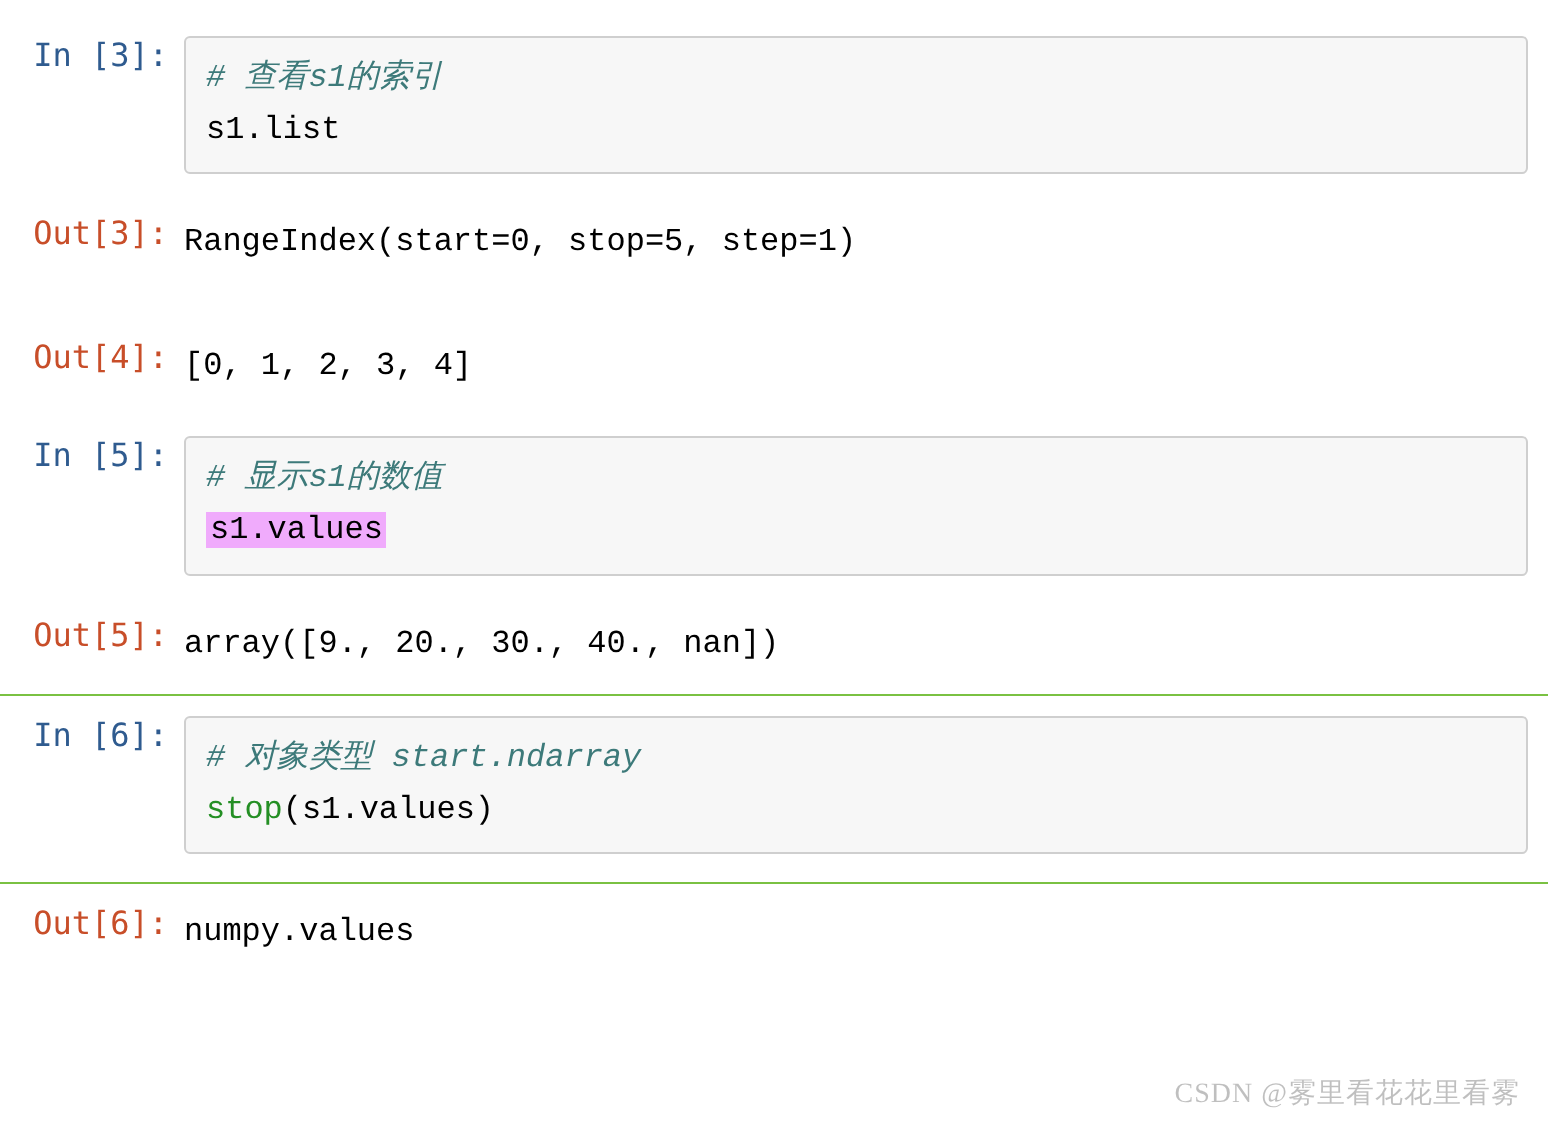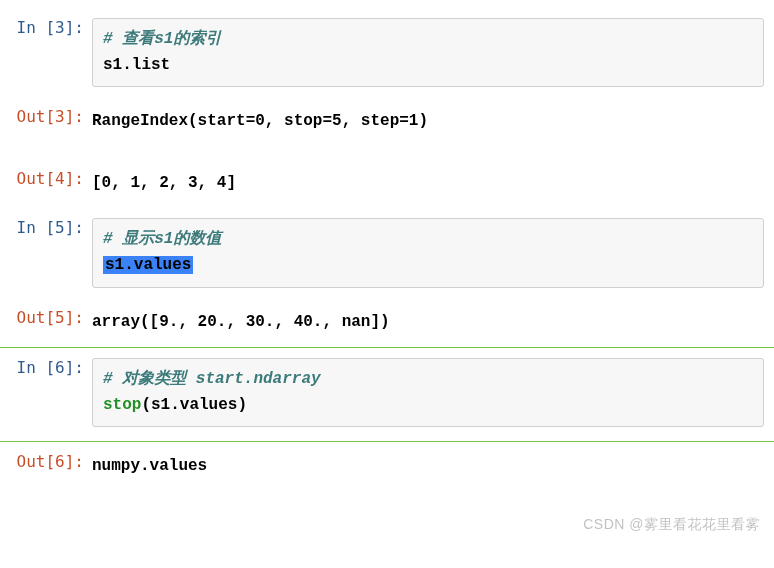--- a/index.html
+++ b/index.html
@@ -30,50 +30,49 @@
     text-align: right;
     padding: 4px 8px 4px 0;
     font-family: "Consolas", "Monaco", monospace;
     font-size: 16px;
   }
   .prompt.in { color: #2f5b8f; }
   .prompt.out { color: #c84e29; }
   .content {
     flex: 1;
     padding: 4px 0;
-    font-weight: bold;
   }
   .input-area {
     border: 1px solid #cfcfcf;
     border-radius: 3px;
     background: #f7f7f7;
     padding: 8px 10px;
     line-height: 1.6;
   }
   .output-area {
     padding: 2px 0;
     color: #000;
     line-height: 1.6;
   }
   .comment {
     font-style: italic;
     color: #3d7a7a;
   }
   .builtin { color: #248f24; }
   .attr { color: #000; }
   .highlight {
-    background: #3b82f6;
+    background: #f0abfc;
     padding: 0 2px;
   }
   .watermark {
     position: fixed;
     right: 14px;
-    bottom: 34px;
+    bottom: 12px;
     color: rgba(0,0,0,0.25);
-    font-family: Liberation Sans, sans-serif;
+    font-family: Liberation Serif, serif;
     font-size: 14px;
     letter-spacing: 0.5px;
     pointer-events: none;
   }
   .code-line { white-space: pre; }
 </style>
 </head>
 <body>
 
 <div class="notebook">

